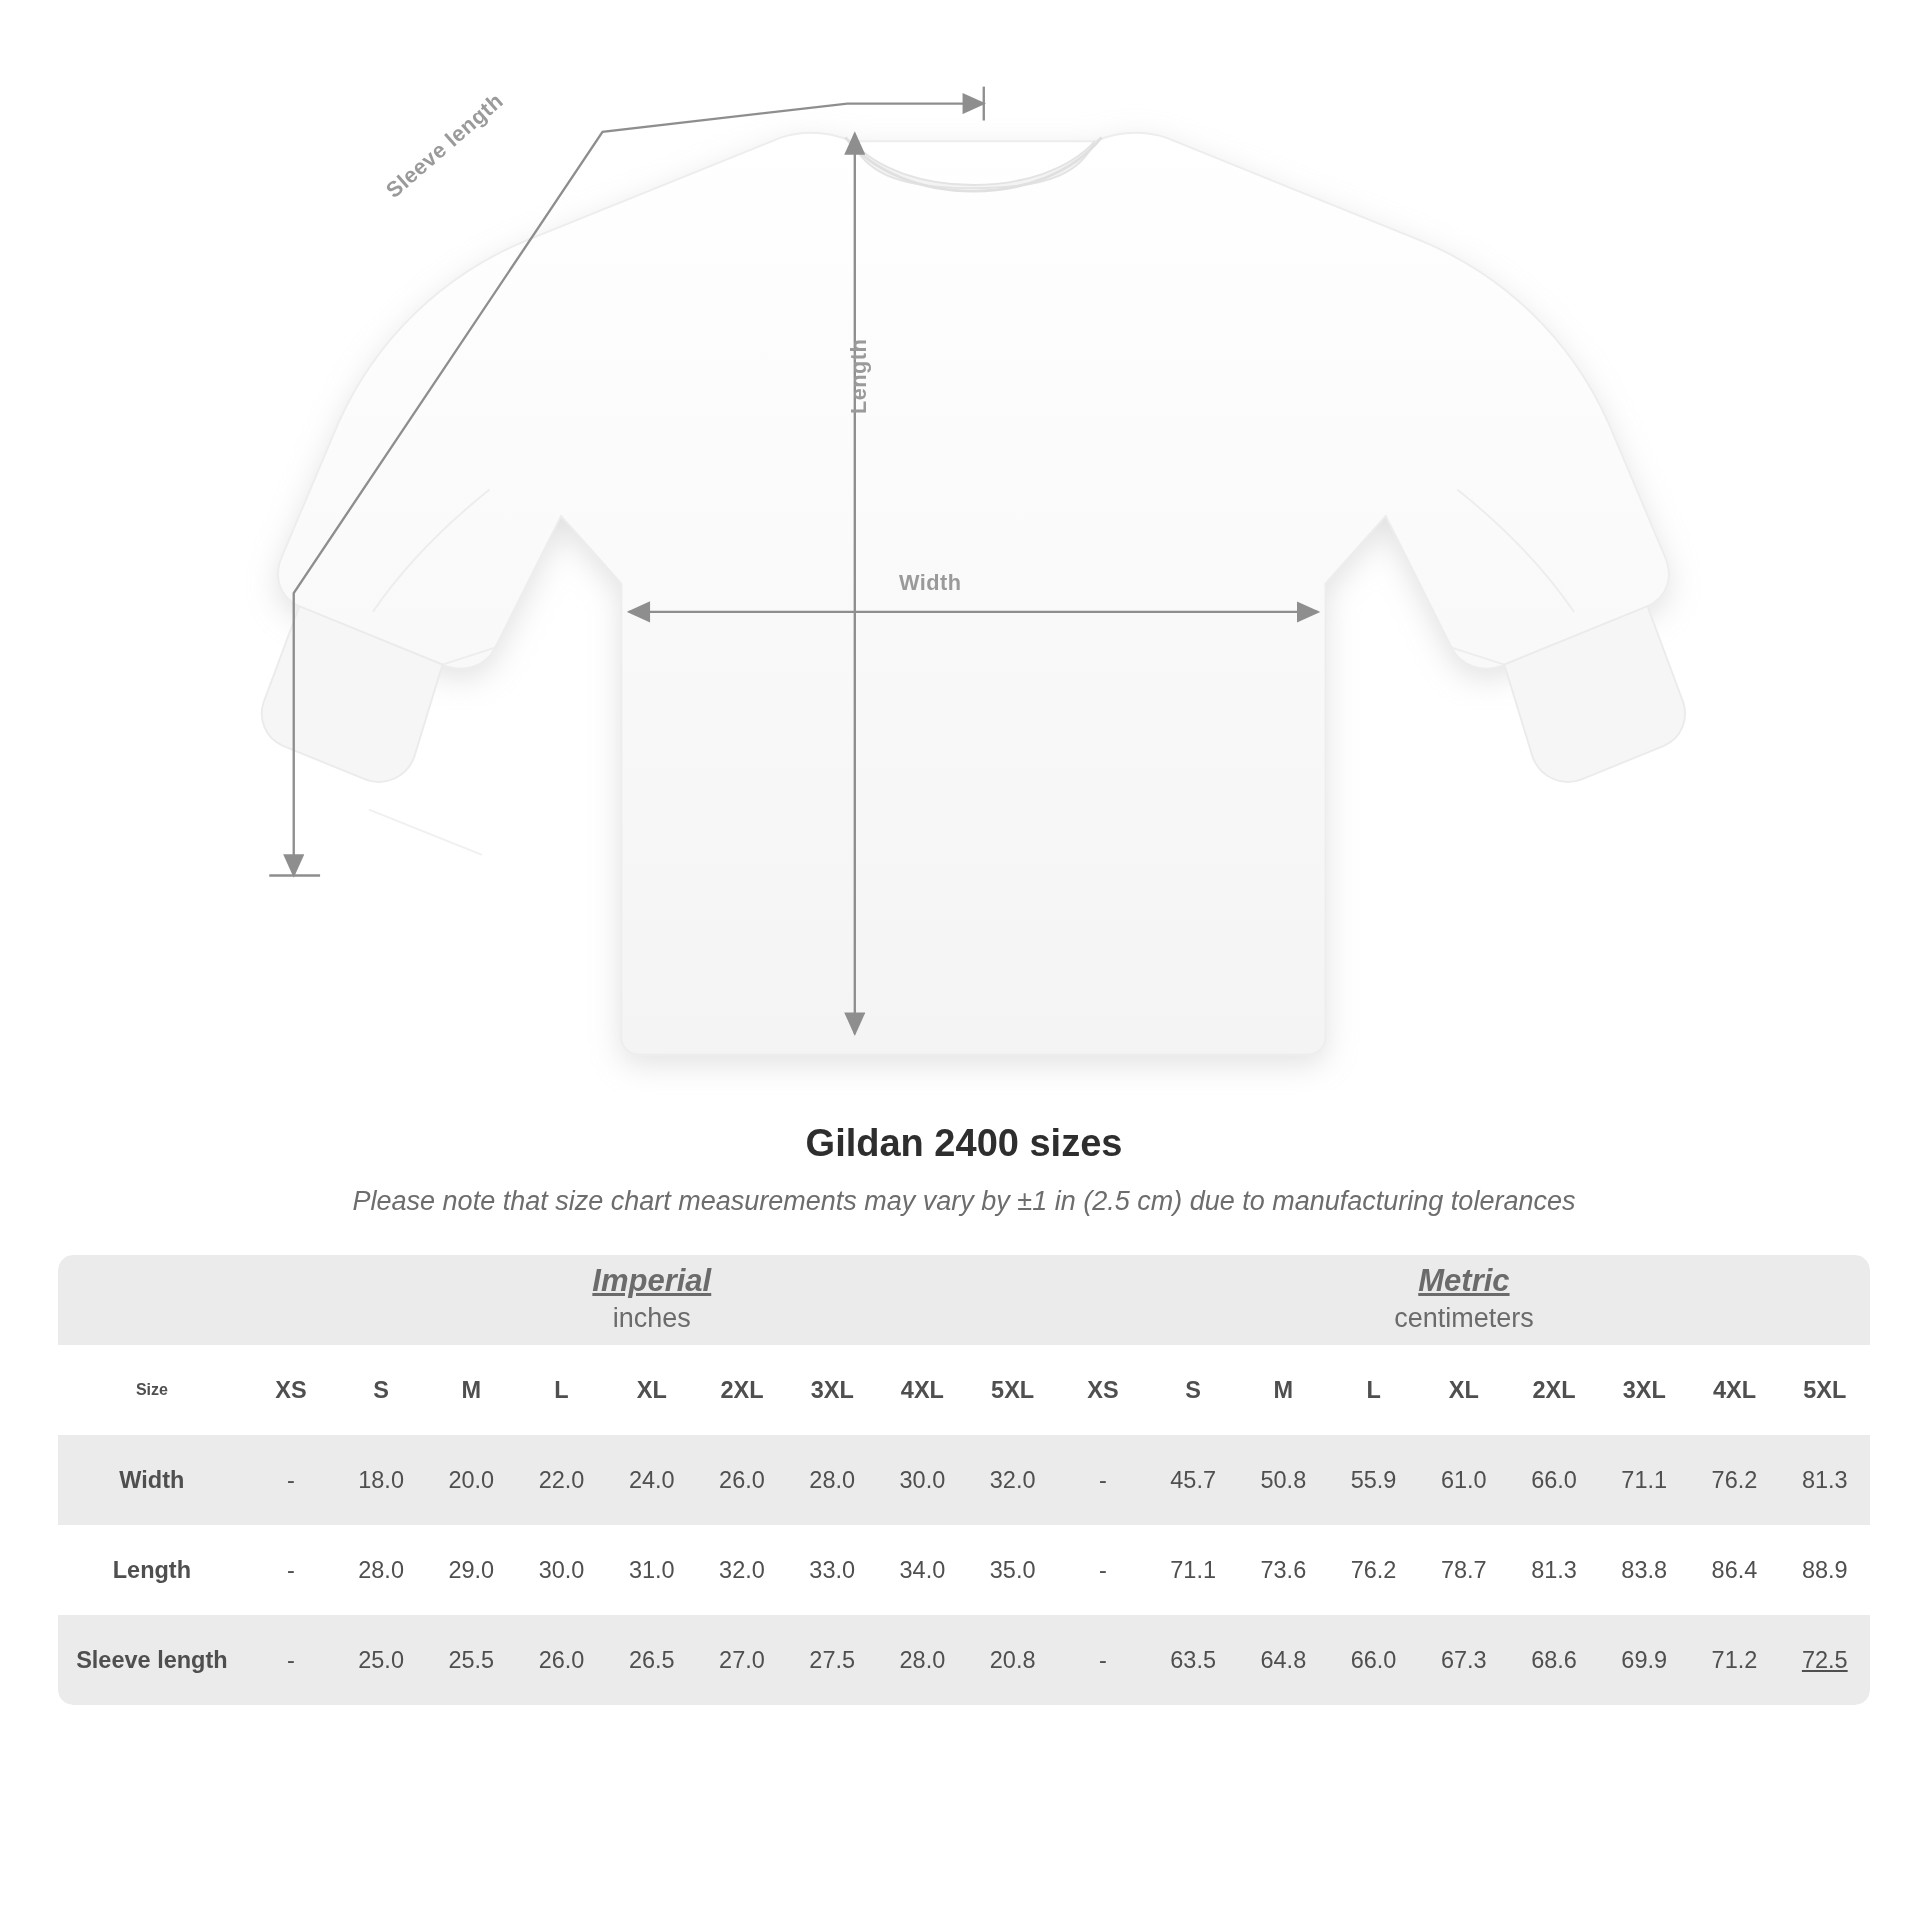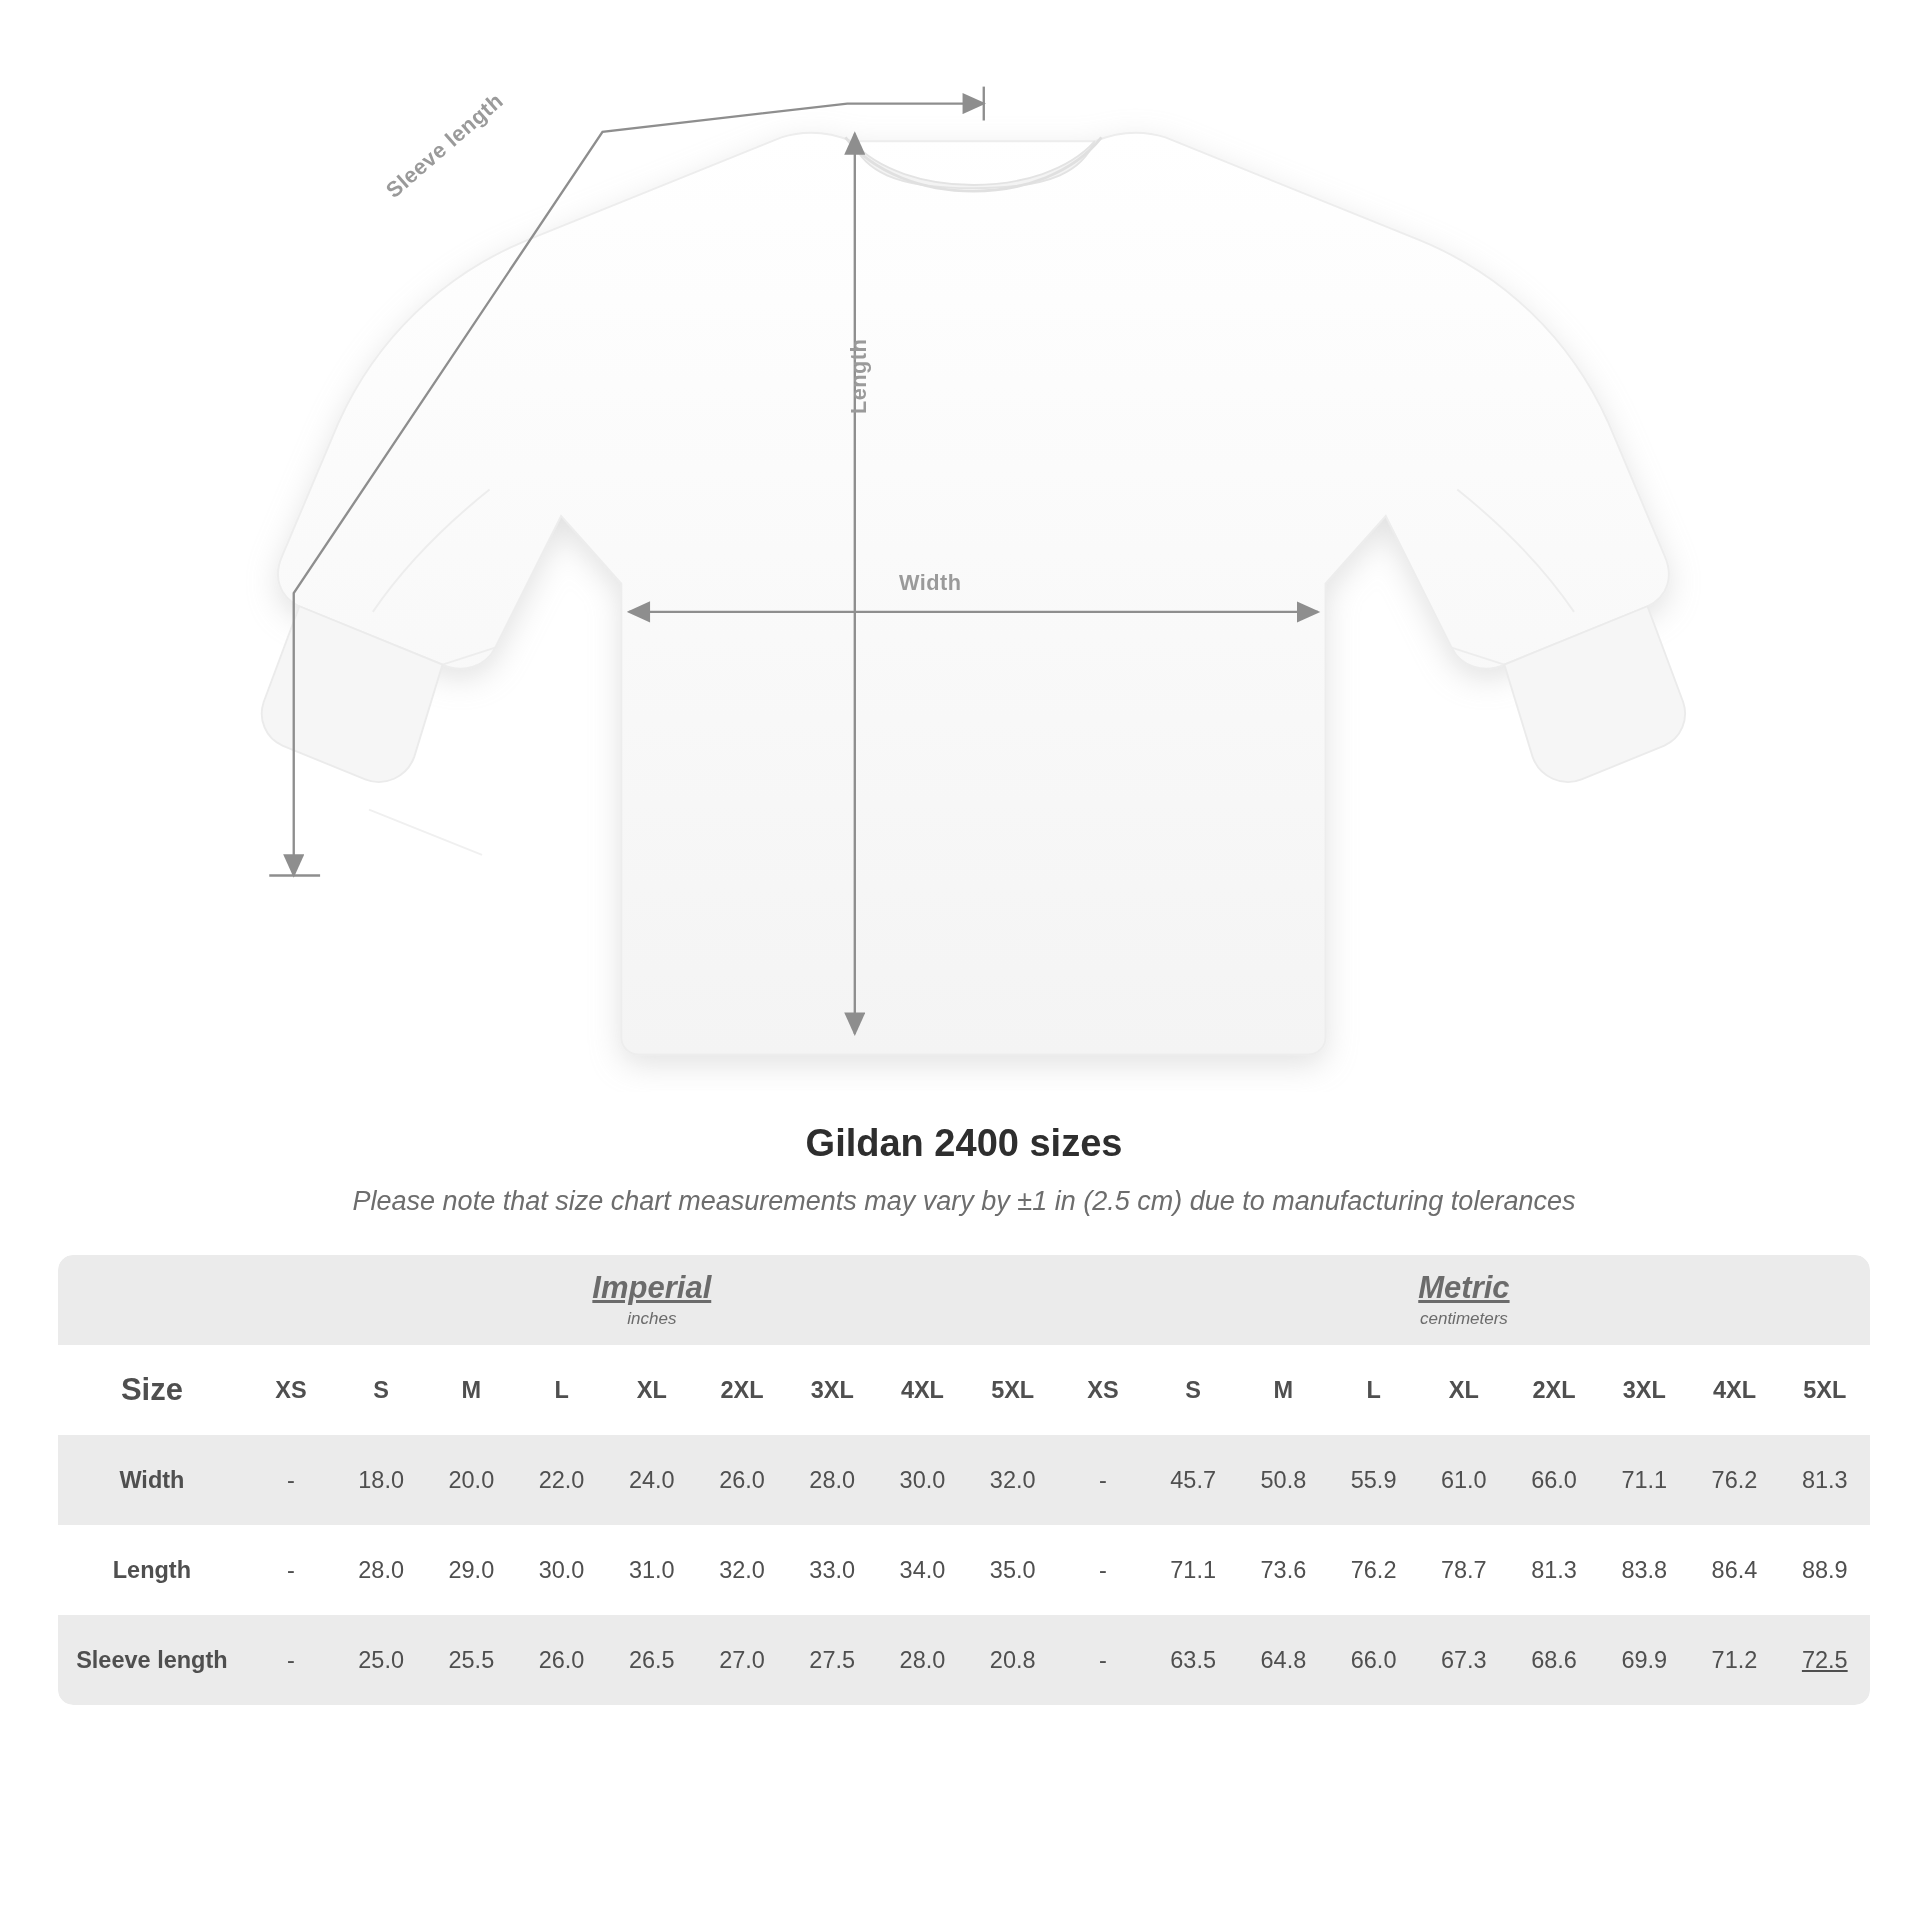--- a/index.html
+++ b/index.html
@@ -112,36 +112,35 @@
     display: block;
     font-size: 31px;
     font-style: italic;
     font-weight: bold;
     color: #6b6b6b;
     line-height: 1.25;
     text-decoration: underline;
   }
   .unit-sub {
     display: block;
-    font-size: 17px;
-    font-style: italic;
+    font-size: 27px;
     font-weight: normal;
     color: #6b6b6b;
     line-height: 1.4;
   }
   
   .size-row th {
     background: #ffffff;
     font-size: 24.5px;
     font-weight: bold;
     color: #5a5a5a;
     height: 98px;
   }
   .size-row th.row-head {
-    font-size: 31px;
+    font-size: 16px;
   }
   
   tr.band-grey td {
     background: #ebebeb;
   }
   tr.band-white td {
     background: #ffffff;
   }
   td.row-head {
     font-weight: bold;

